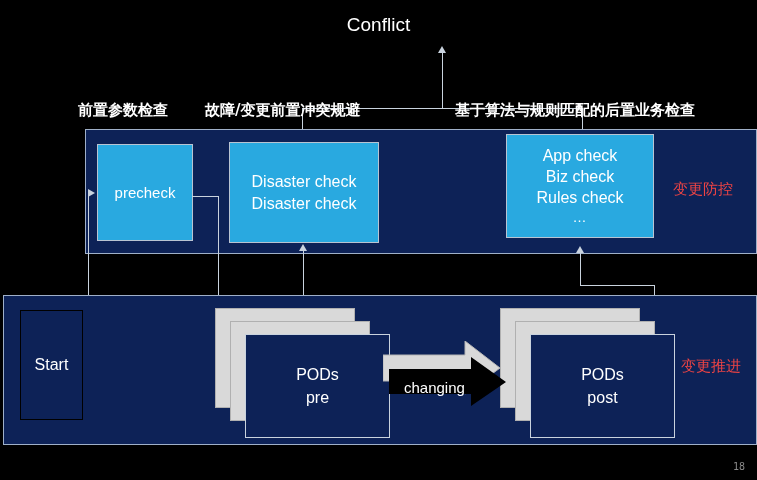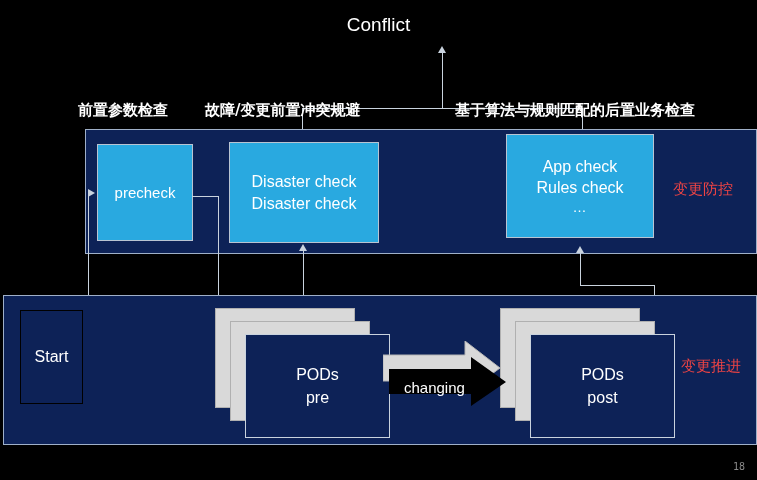--- a/index.html
+++ b/index.html
@@ -38,21 +38,21 @@
   .lnh{height:1px;}
 
   .arrow-up{position:absolute;width:0;height:0;border-left:4px solid transparent;
             border-right:4px solid transparent;border-bottom:7px solid #c9d3de;}
   .arrow-right{position:absolute;width:0;height:0;border-top:4px solid transparent;
             border-bottom:4px solid transparent;border-left:7px solid #c9d3de;}
 
   
   .navybox{position:absolute;background:#0d2257;border:1px solid #000;box-sizing:border-box;
            color:#fff;display:flex;align-items:center;justify-content:center;font-size:16px;}
-  #box-start{left:20px;top:310px;width:63px;height:94px;}
+  #box-start{left:20px;top:310px;width:63px;height:110px;}
 
   
   .stack{position:absolute;}
   .stack .sh{position:absolute;background:#d9d9d9;border:1px solid #b0b0b0;box-sizing:border-box;}
   .stack .front{position:absolute;background:#0d2257;border:1px solid #c9d3de;box-sizing:border-box;
         color:#fff;display:flex;align-items:center;justify-content:center;text-align:center;
         font-size:16px;line-height:1.45;}
   #stack-pre{left:215px;top:308px;width:175px;height:130px;}
   #stack-post{left:500px;top:308px;width:175px;height:130px;}
 
@@ -90,20 +90,21 @@
   <div class="cyanbox" id="box-conflict">
     <div>
       <div>Disaster check</div>
       <div>Disaster check</div>
     </div>
   </div>
 
   <div class="cyanbox" id="box-appcheck">
     <div>
       <div>App check</div>
+      <div>Biz check</div>
       <div>Rules check</div>
       <div class="sm-dots">…</div>
     </div>
   </div>
 
   <div class="side-label" id="lbl-fangkong">变更防控</div>
 
   <div class="ln lnv" style="left:88px;top:196px;height:146px;"></div>
   <div class="ln lnh" style="left:88px;top:341px;width:175px;"></div>
   <div class="arrow-right" style="left:88px;top:189px;"></div>

